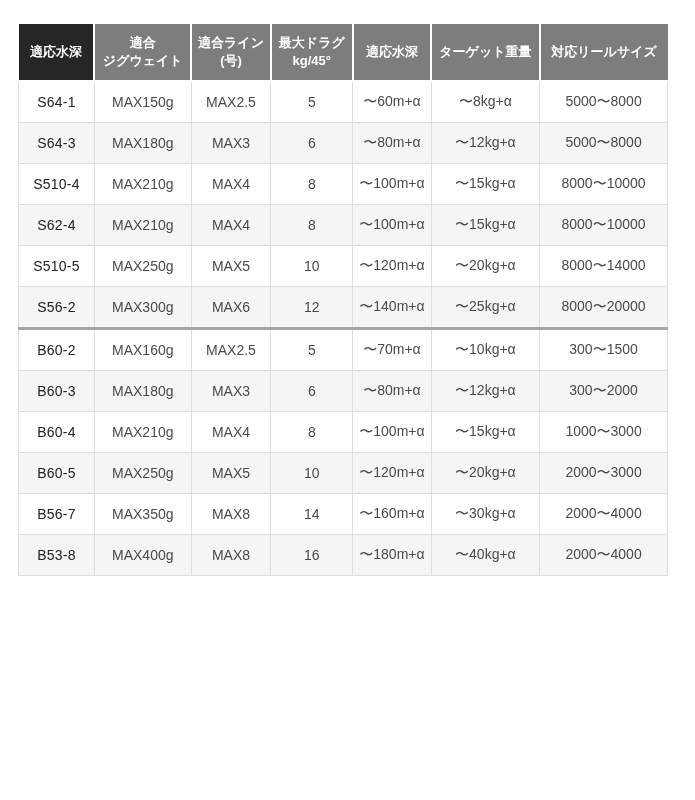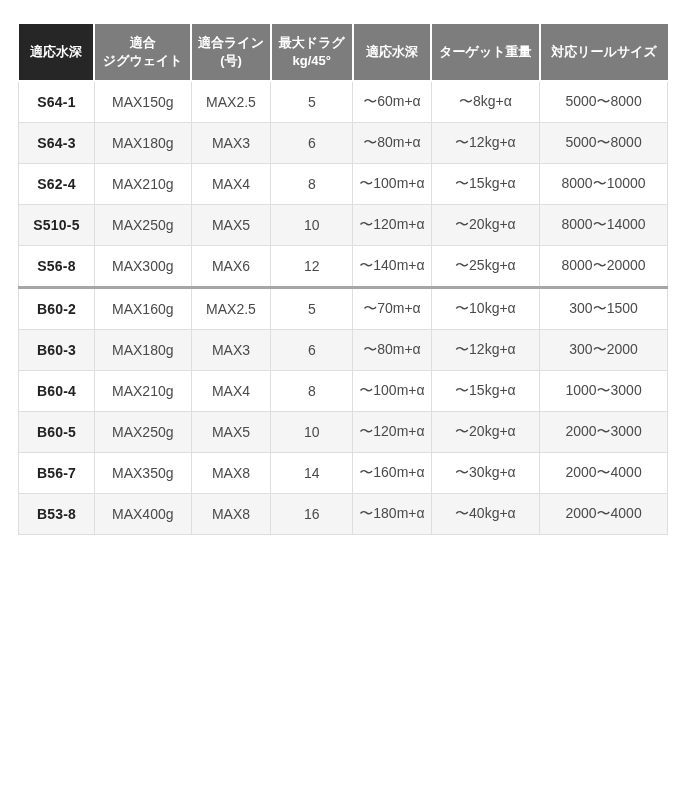--- a/index.html
+++ b/index.html
@@ -47,21 +47,21 @@
     height: 40px;
     text-align: center;
     vertical-align: middle;
     font-size: 14px;
     color: var(--body-text, #4a4a4a);
     background: #ffffff;
     border: 1px solid var(--border, #dedede);
     padding: 0 2px;
   }
   tbody td.item-cell {
-    font-weight: 700;
+    font-weight: 400;
     color: var(--item-text, #222222);
     letter-spacing: 0.2px;
   }
   
   tbody tr:nth-child(even) td {
     background: var(--row-alt-bg, #f5f5f5);
   }
   
   tbody.section-b tr:first-child td {
     border-top: 3px solid var(--section-divider, #a6a6a6);
@@ -108,39 +108,48 @@
         <tr>
           <td class="item-cell">S64-3</td>
           <td>MAX180g</td>
           <td>MAX3</td>
           <td>6</td>
           <td>〜80m+α</td>
           <td>〜12kg+α</td>
           <td>5000〜8000</td>
         </tr>
         <tr>
+          <td class="item-cell">S510-4</td>
+          <td>MAX210g</td>
+          <td>MAX4</td>
+          <td>8</td>
+          <td>〜100m+α</td>
+          <td>〜15kg+α</td>
+          <td>8000〜10000</td>
+        </tr>
+        <tr>
           <td class="item-cell">S62-4</td>
           <td>MAX210g</td>
           <td>MAX4</td>
           <td>8</td>
           <td>〜100m+α</td>
           <td>〜15kg+α</td>
           <td>8000〜10000</td>
         </tr>
         <tr>
           <td class="item-cell">S510-5</td>
           <td>MAX250g</td>
           <td>MAX5</td>
           <td>10</td>
           <td>〜120m+α</td>
           <td>〜20kg+α</td>
           <td>8000〜14000</td>
         </tr>
         <tr>
-          <td class="item-cell">S56-8</td>
+          <td class="item-cell">S56-2</td>
           <td>MAX300g</td>
           <td>MAX6</td>
           <td>12</td>
           <td>〜140m+α</td>
           <td>〜25kg+α</td>
           <td>8000〜20000</td>
         </tr>
       </tbody>
     <tbody class="section-b">
         <tr>

